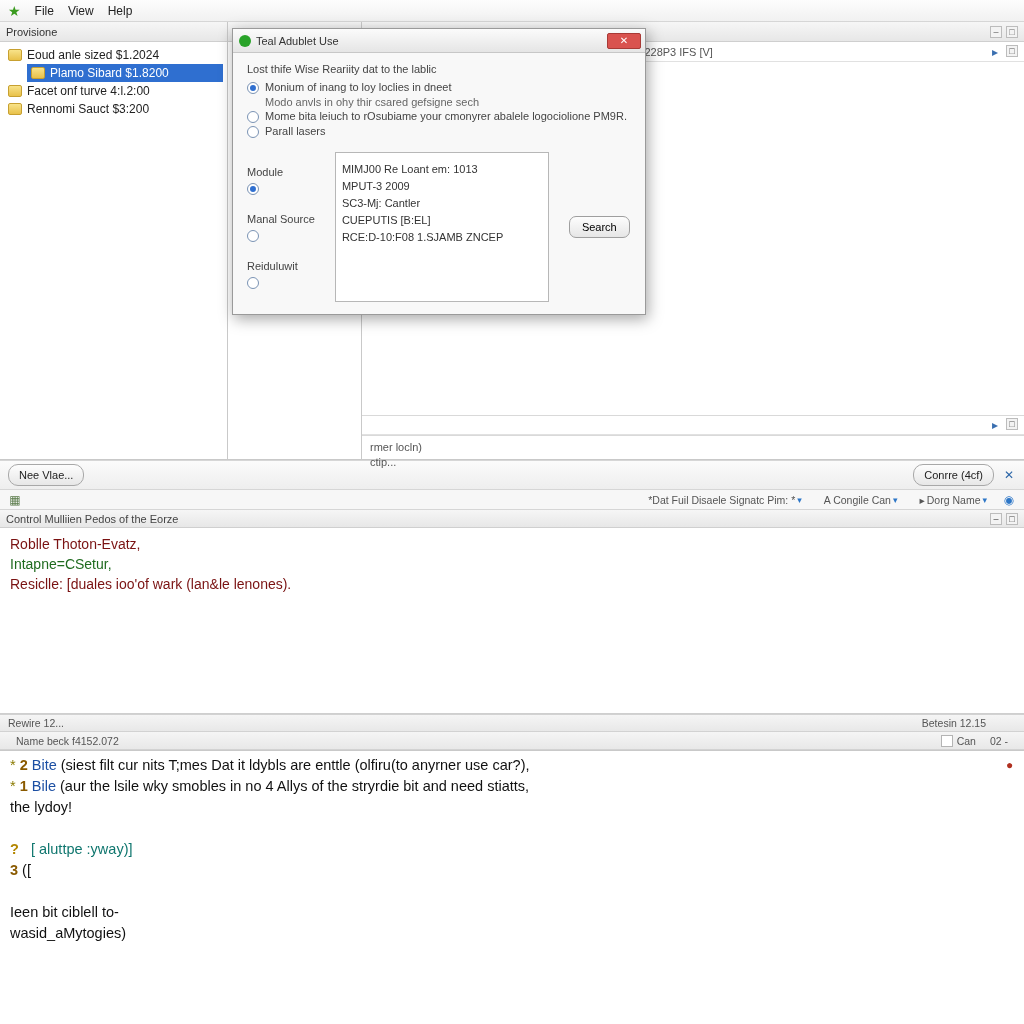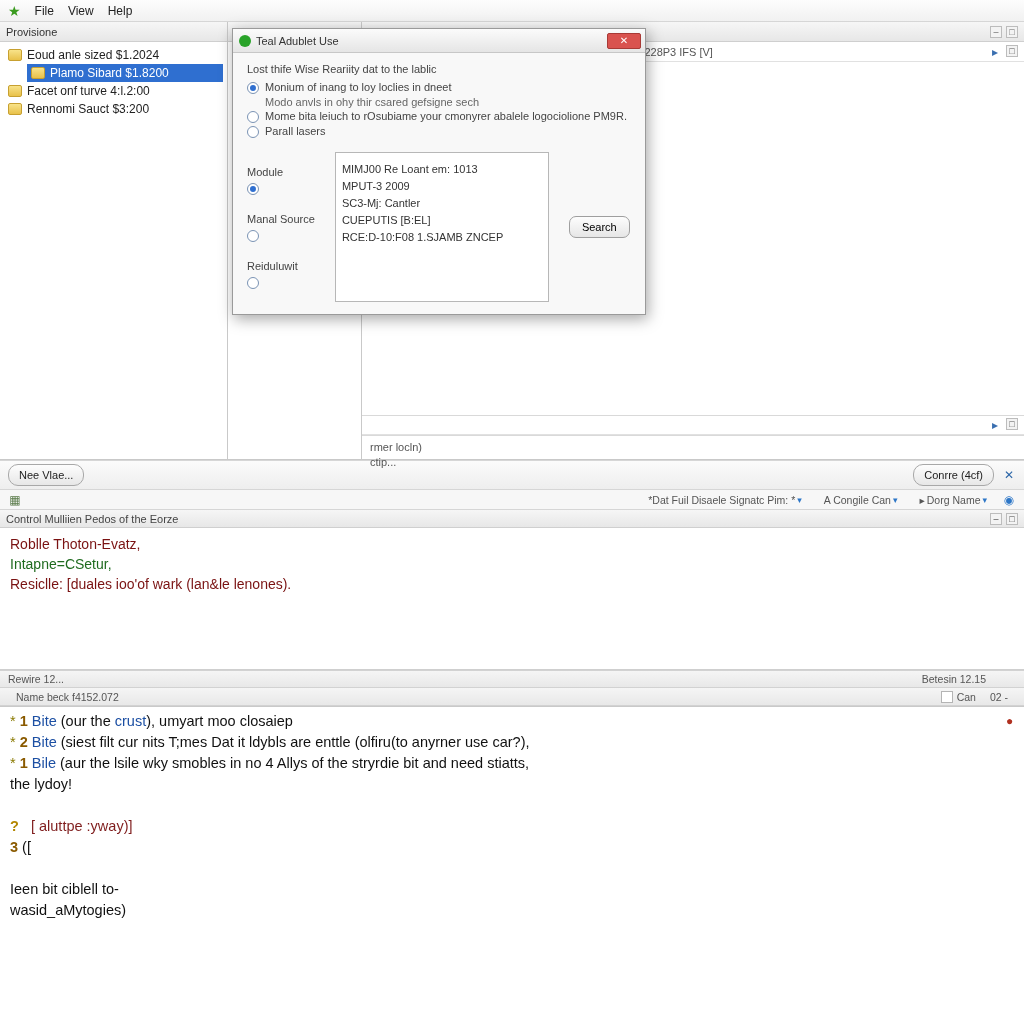--- a/index.html
+++ b/index.html
@@ -64,41 +64,41 @@
   .btn-row .spacer { flex:1; }
   .little-ic { width:14px; height:14px; display:inline-flex; align-items:center; justify-content:center; color:#3a6fb0; font-size:12px; }
 
   .options-row { height:20px; display:flex; align-items:center; padding:0 8px; font-size:10.5px; color:#555; gap:8px; border-bottom:1px solid #d6d6d6; background:#f7f7f7; }
   .options-row .spacer { flex:1; }
   .chip { padding:0 6px; border:1px solid transparent; display:flex; align-items:center; gap:2px; }
   .chev { color:#2c76c7; font-size:9px; }
 
   
   .panel-title { height:18px; padding:1px 6px; font-size:11px; background:linear-gradient(#f6f6f6,#e7e7e7); border-bottom:1px solid #cfcfcf; color:#444; display:flex; align-items:center; justify-content:space-between; }
-  .console1 { height:142px; padding:6px 10px; font-family:Consolas,monospace; font-size:14px; line-height:20px; background:#fff; border-bottom:1px solid #cfcfcf; }
+  .console1 { height:186px; padding:6px 10px; font-family:Consolas,monospace; font-size:14px; line-height:20px; background:#fff; border-bottom:1px solid #cfcfcf; }
   .console1 .l { white-space:pre; }
   .red { color:#7a1212; }
   .green { color:#1f6b1f; }
 
   
   .status-a { height:18px; background:linear-gradient(#f5f5f5,#e8e8e8); border-top:1px solid #d2d2d2; border-bottom:1px solid #d2d2d2; display:flex; align-items:center; padding:0 8px; font-size:10.5px; color:#555; }
   .status-a .spacer{flex:1;}
   .status-b { height:18px; background:linear-gradient(#f5f5f5,#e8e8e8); border-bottom:1px solid #d2d2d2; display:flex; align-items:center; padding:0 16px; font-size:10.5px; color:#555; }
   .status-b .spacer{flex:1;}
   .status-b .ic { width:12px;height:12px;border:1px solid #b4b4b4;background:#fff;margin-right:4px; }
 
   
   .editor { height: 262px; background:#fff; border-top:1px solid #c9c9c9; padding:4px 10px; font-family:Consolas,monospace; font-size:14.5px; line-height:21px; position:relative; }
   .editor .close { position:absolute; top:4px; right:6px; width:12px; height:12px; color:#b03020; font-size:12px; }
   .editor .row { white-space:pre; }
   .kw-star { color:#8a7a00; }
   .num { color:#8a5a00; font-weight:600; }
   .fn { color:#1c4fa3; }
   .plain { color:#111; font-weight:500; }
-  .str { color:#7f1d1d; }
+  .str { color:#0f766e; }
   .gut { color:#b38600; font-weight:600; }
 </style>
 </head>
 <body>
 
 <div class="menubar">
   <span class="star">★</span>
   <span class="item">File</span>
   <span class="item">View</span>
   <span class="item">Help</span>
@@ -269,21 +269,20 @@
   <span class="spacer"></span>
   <span class="ic"></span>
   <span>Can</span>
   <span style="width:14px;"></span>
   <span>02 -</span>
 </div>
 
 <div class="editor">
   <span class="close">●</span>
   <div id="editor-lines">
-      <div class="row"><span class="kw-star">* </span><span class="num">1 </span><span class="fn">Bite </span><span class="plain">(our the </span><span class="fn">crust</span><span class="plain">), umyart moo closaiep</span></div>
       <div class="row"><span class="kw-star">* </span><span class="num">2 </span><span class="fn">Bite </span><span class="plain">(siest filt cur nits T;mes Dat it ldybls are enttle (olfiru(to anyrner use car?),</span></div>
       <div class="row"><span class="kw-star">* </span><span class="num">1 </span><span class="fn">Bile </span><span class="plain">(aur the lsile wky smobles in no 4 Allys of the stryrdie bit and need stiatts,</span></div>
       <div class="row"><span class="plain">the lydoy!</span></div>
       <div class="row">&nbsp;</div>
       <div class="row"><span class="gut">? </span><span class="str">  [ aluttpe :yway)]</span></div>
       <div class="row"><span class="num">3 </span><span class="plain">([</span></div>
       <div class="row">&nbsp;</div>
       <div class="row"><span class="plain">Ieen bit ciblell to-</span></div>
       <div class="row"><span class="plain">wasid_aMytogies)</span></div>
     </div>

